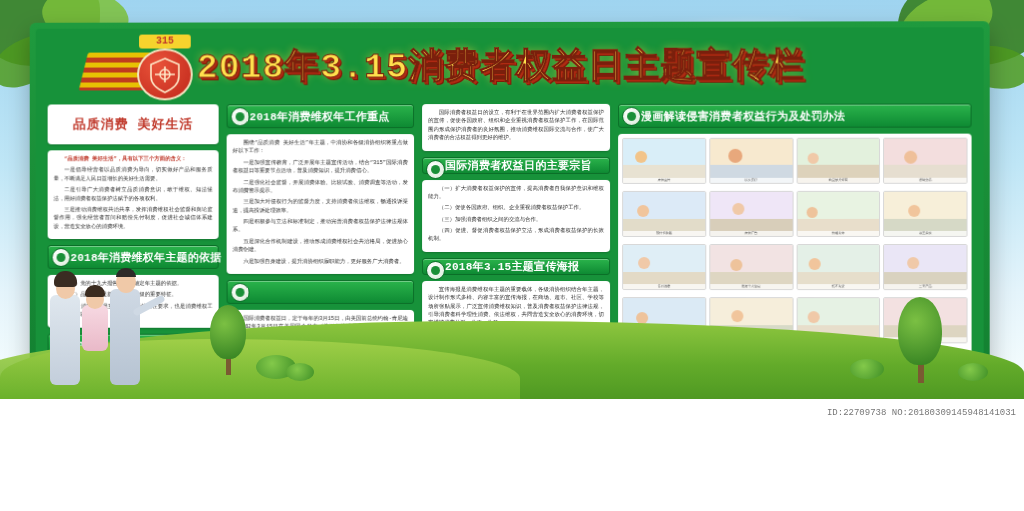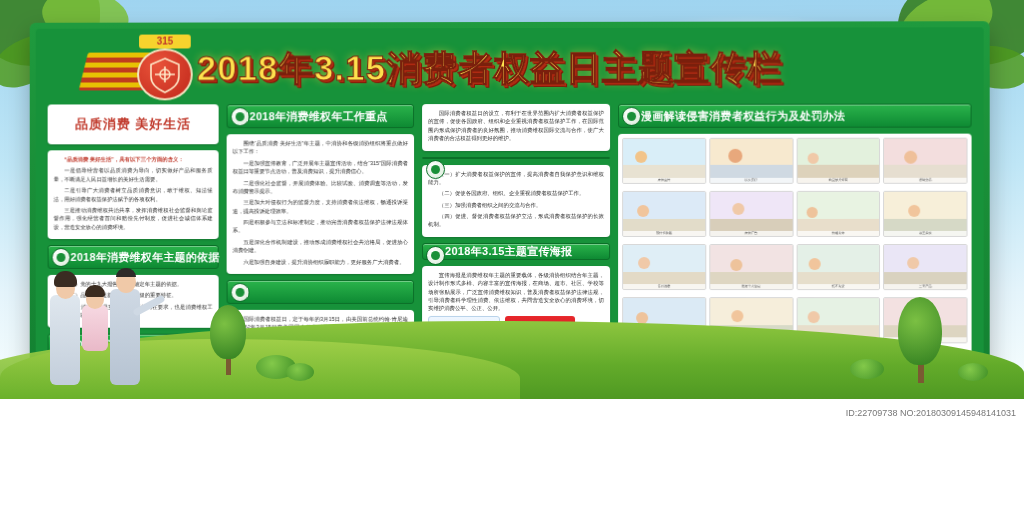--- a/index.html
+++ b/index.html
@@ -1,21 +1,21 @@
 <!DOCTYPE html>
 <html><head>
 <meta charset="utf-8">
 <style>
   html,body{margin:0;padding:0;}
   body{
     width:1024px;height:511px;overflow:hidden;
     font-family:"Liberation Sans","DejaVu Sans",sans-serif;
     background:#ffffff;
   }
-  #stage{position:relative;width:1024px;height:423px;overflow:hidden;}
+  #stage{position:relative;width:1024px;height:423px;overflow:hidden;font-family:Liberation Mono, monospace;}
 
   
   .sky{position:absolute;left:0;top:0;width:1024px;height:470px;
        background:linear-gradient(#9fd4f0 0%, #bfe6f6 35%, #e4f4fb 62%, #f2fbfd 78%);}
   .cloud{position:absolute;background:rgba(255,255,255,.85);border-radius:50%;filter:blur(6px);}
   .grass{position:absolute;left:0;bottom:22px;width:1024px;height:80px;
          background:linear-gradient(#8ec63f 0%, #63ab2a 55%, #4e9822 100%);
          border-radius:48% 52% 0 0/ 70% 65% 0 0;}
   .grass2{position:absolute;left:-40px;bottom:22px;width:560px;height:62px;
           background:linear-gradient(#a3d14a,#6cb32c);border-radius:50% 60% 0 0/80% 70% 0 0;opacity:.9;}
@@ -211,20 +211,21 @@
           <p class="ind">1983年国际消费者联盟组织确定每年3月15日为“国际消费者权益日”，目的在于扩大消费者权益保护的宣传，促使各国政府和消费者组织重视消费者权益保护工作，在国际范围内形成保护消费者的良好氛围。</p>
         </div>
       </div>
 
       <div class="col c3">
         <div class="card">
           <p class="ind">国际消费者权益日的设立，有利于在世界范围内扩大消费者权益保护的宣传，促使各国政府、组织和企业重视消费者权益保护工作，在国际范围内形成保护消费者的良好氛围，推动消费维权国际交流与合作，使广大消费者的合法权益得到更好的维护。</p>
         </div>
         <div class="head">
           <i class="badge"></i>
+          <span>国际消费者权益日的主要宗旨</span>
         </div>
         <div class="card">
           <p class="ind">（一）扩大消费者权益保护的宣传，提高消费者自我保护意识和维权能力。</p>
           <p class="ind">（二）促使各国政府、组织、企业重视消费者权益保护工作。</p>
           <p class="ind">（三）加强消费者组织之间的交流与合作。</p>
           <p class="ind">（四）促进、督促消费者权益保护立法，形成消费者权益保护的长效机制。</p>
         </div>
         <div class="head">
           <i class="badge"></i>
           <span>2018年3.15主题宣传海报</span>

